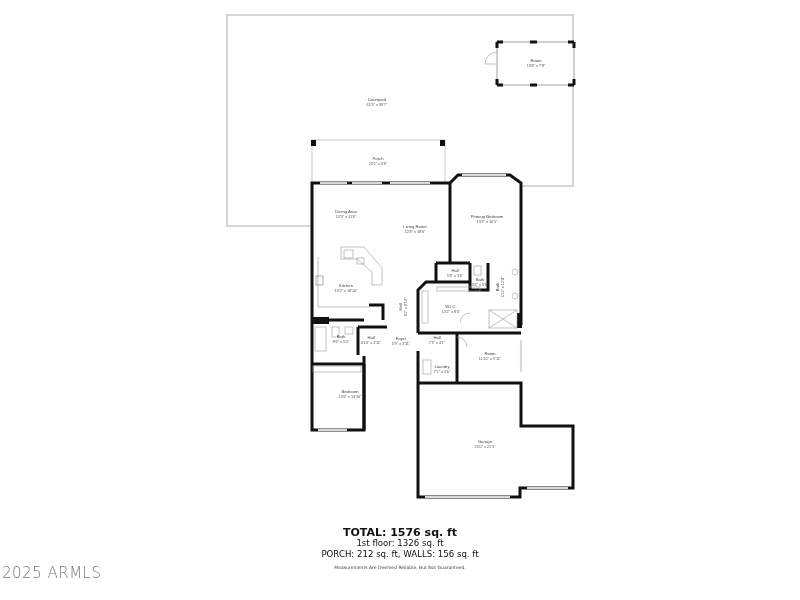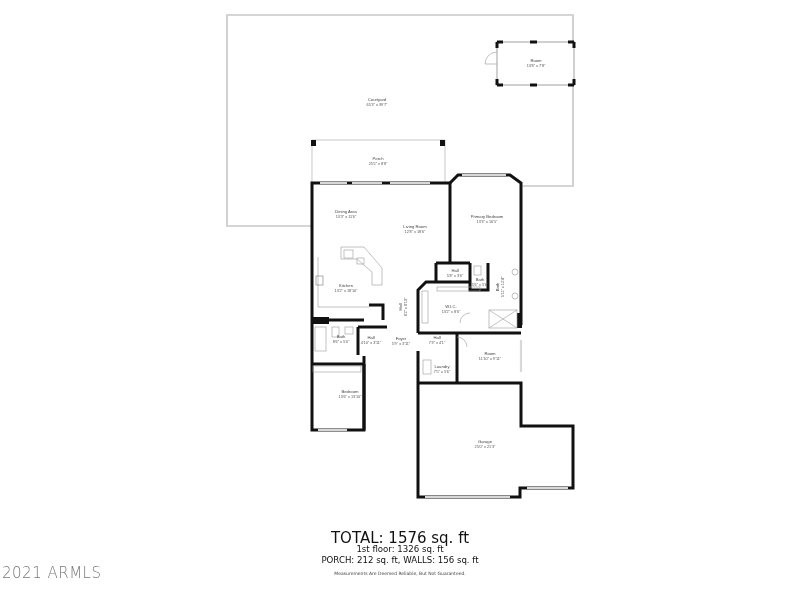--- a/index.html
+++ b/index.html
@@ -1,21 +1,21 @@
 <!DOCTYPE html>
 <html><head>
 <meta charset="utf-8">
 <style>
   html, body { margin:0; padding:0; background:#ffffff; }
   body { width:800px; height:600px; position:relative; overflow:hidden; font-family:"Liberation Sans", sans-serif; }
   #plan { position:absolute; left:0; top:0; width:800px; height:600px; }
   .lbl { font-family:"Liberation Sans", sans-serif; font-size:4.2px; fill:#444; text-anchor:middle; }
   .dim { font-family:"Liberation Sans", sans-serif; font-size:3.8px; fill:#555; text-anchor:middle; }
   .summary { position:absolute; left:200px; width:400px; top:527px; text-align:center; color:#111; font-family:"DejaVu Sans", sans-serif; }
-  .total { font-weight:normal; font-size:15px; line-height:11px;margin-top:6px; }
+  .total { font-weight:bold; font-size:11px; line-height:11px; }
   .line { font-size:8.6px; line-height:11px; }
   .disclaimer { font-size:4.5px; color:#444; margin-top:5px; }
   .watermark { position:absolute; left:2px; top:564px; font-family:"DejaVu Sans", sans-serif; font-size:15px; color:#777; letter-spacing:0.5px; font-weight:300; }
 </style>
 </head>
 <body>
 
 <svg id="plan" viewBox="0 0 800 600" xmlns="http://www.w3.org/2000/svg">
 
   <g fill="none" stroke="#b5b5b5" stroke-width="1.6">
@@ -191,13 +191,13 @@
     </g>
 </svg>
 
 <div class="summary">
   <div class="total">TOTAL: 1576 sq. ft</div>
   <div class="line">1st floor: 1326 sq. ft</div>
   <div class="line">PORCH: 212 sq. ft, WALLS: 156 sq. ft</div>
   <div class="disclaimer">Measurements Are Deemed Reliable, But Not Guaranteed.</div>
 </div>
 
-<div class="watermark">2021 ARMLS</div>
+<div class="watermark">2025 ARMLS</div>
 
 </body></html>

